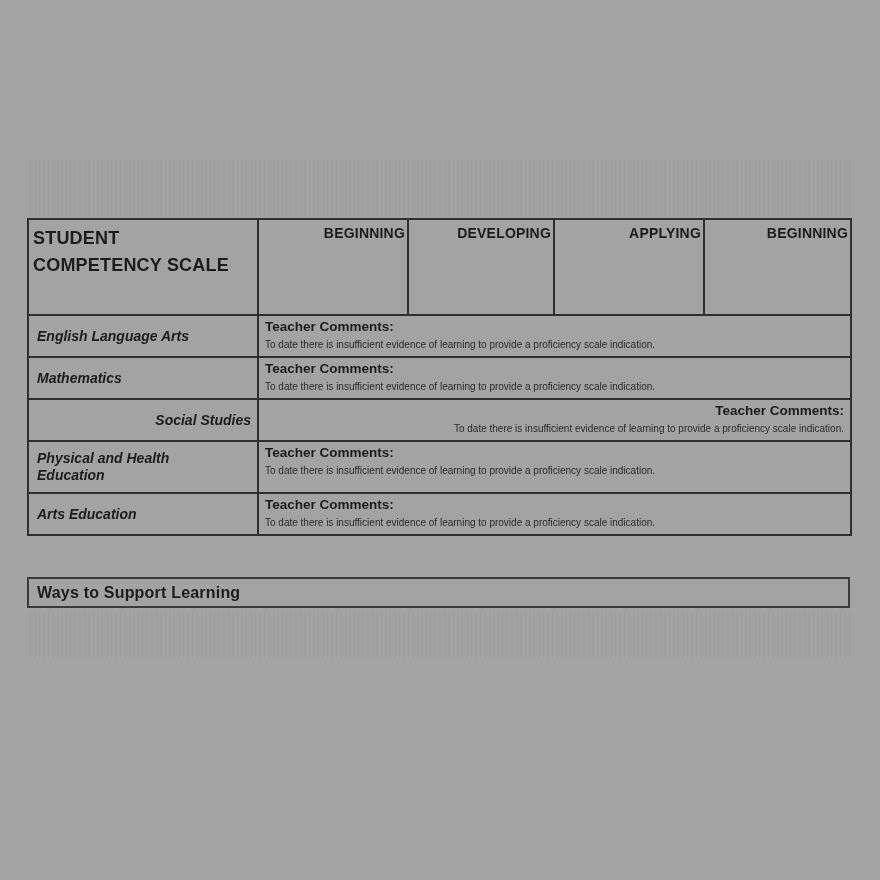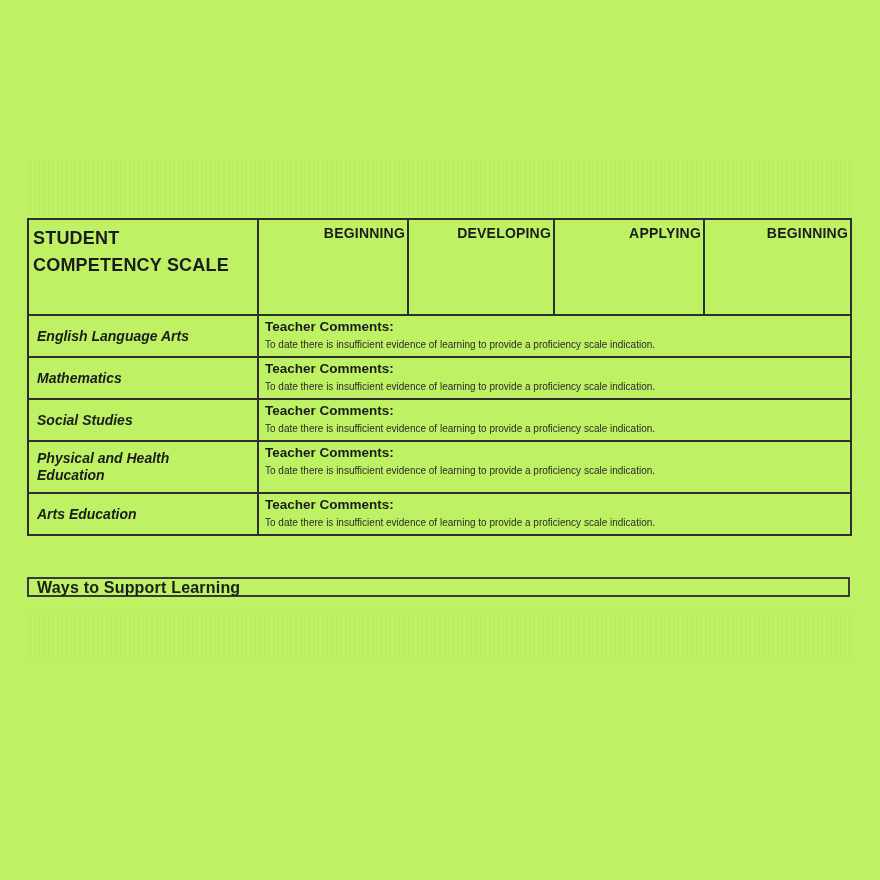--- a/index.html
+++ b/index.html
@@ -11,21 +11,21 @@
     width: 880px;
     height: 880px;
     position: relative;
     font-family: "Liberation Sans", "DejaVu Sans", sans-serif;
     color: #1c1c1c;
     overflow: hidden;
   }
   .page {
     position: absolute;
     inset: 0;
-    background: #bef264;
+    background: #a3a3a3;
   }
   
   .noise-band {
     position: absolute;
     left: 30px;
     right: 28px;
     background: repeating-linear-gradient(
       90deg,
       rgba(0,0,0,0.035) 0px, rgba(0,0,0,0.035) 1px,
       transparent 1px, transparent 4px,
@@ -63,21 +63,21 @@
     text-align: right;
     padding: 5px 2px 0 5px;
     font-size: 14px;
     font-weight: bold;
     letter-spacing: 0.2px;
   }
   tr.header-row { height: 96px; }
   tr.row-1 { height: 38px; }
   tr.row-2 { height: 40px; }
   tr.row-3 { height: 34px; }
-  tr.row-4 { height: 39px; }
+  tr.row-4 { height: 39px; text-align: right; }
   tr.row-5 { height: 52px; }
   tr.row-6 { height: 39px; }
   .subject-cell {
     vertical-align: middle;
     padding: 2px 6px 2px 8px;
     font-size: 14px;
     font-weight: bold;
     line-height: 17px;
     font-style: italic;
   }
@@ -98,24 +98,25 @@
     font-size: 10px;
     font-weight: normal;
     line-height: 18px;
     color: #2a2a2a;
   }
   .support-box {
     position: absolute;
     left: 27px;
     top: 577px;
     width: 823px;
-    height: 20px;
+    height: 31px;
     border: 2px solid #3a3a3a;
     box-sizing: border-box;
     display: flex;
+    align-items: center;
     padding-left: 8px;
   }
   .support-title {
     font-size: 16px;
     font-weight: bold;
     letter-spacing: 0.2px;
   }
 </style>
 </head>
 <body>

